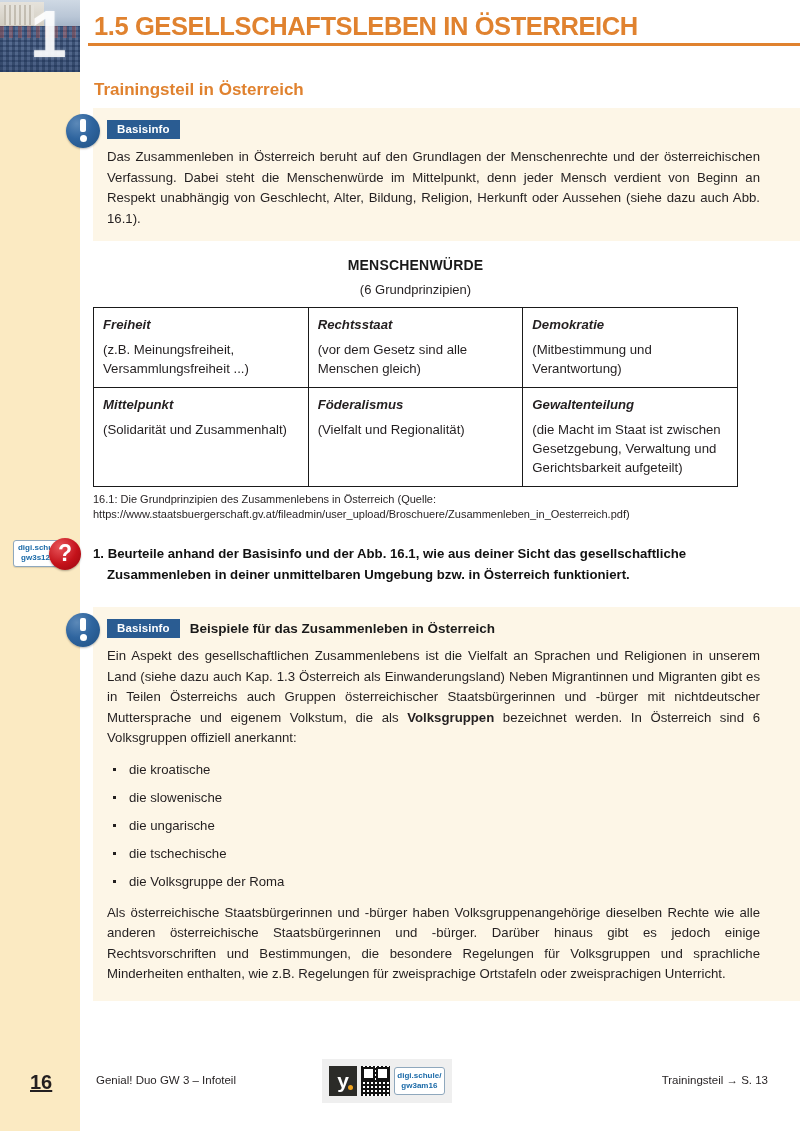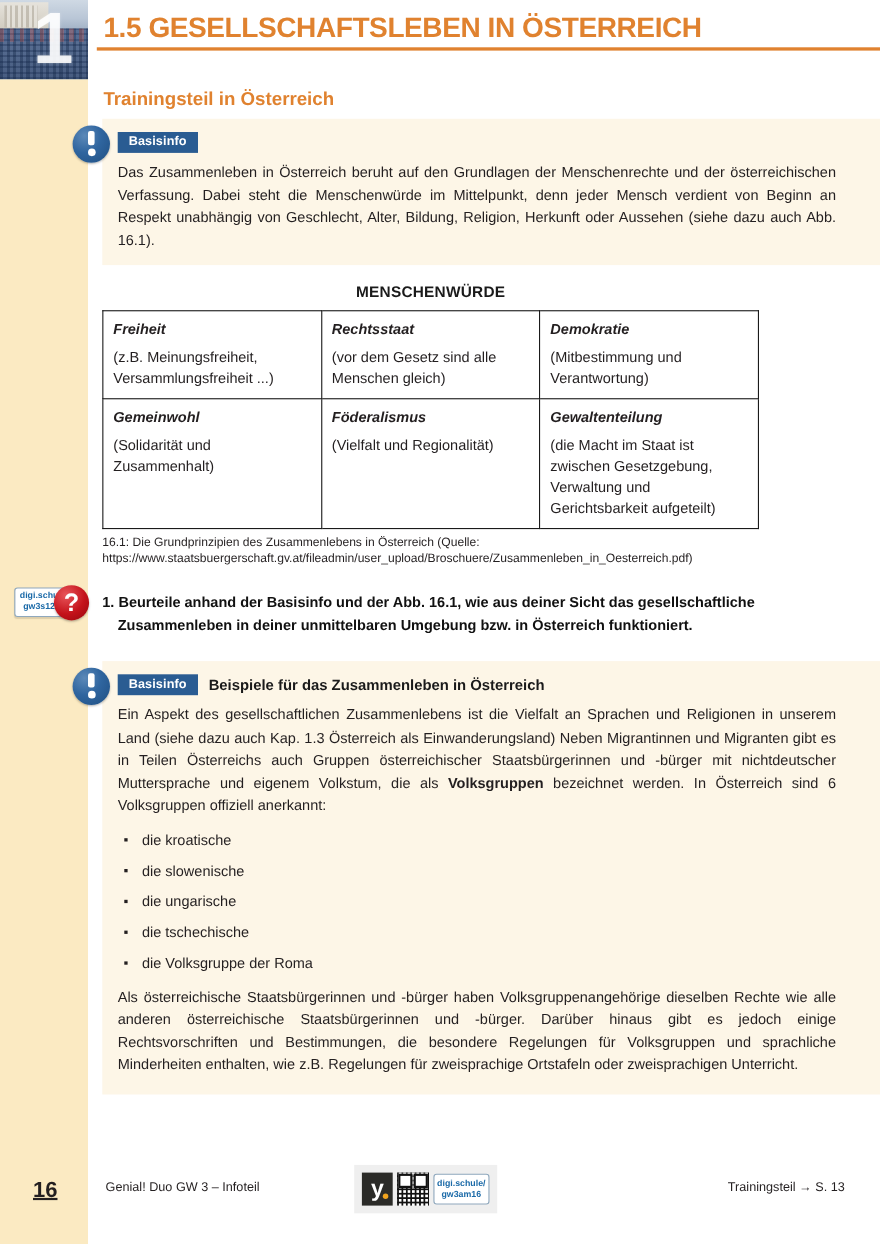--- a/index.html
+++ b/index.html
@@ -219,21 +219,21 @@
     left: 6px;
     top: 8px;
     width: 3px;
     height: 3px;
     background: #231f20;
   }
 
   
   .figure {
     margin: 16px 0 0 13px;
-    width: 597px;
+    width: 645px;
   }
   .fig-title {
     text-align: center;
     font-size: 14px;
     font-weight: 700;
     margin: 0 0 9px 0;
     letter-spacing: .2px;
   }
   .fig-sub {
     text-align: center;
@@ -441,39 +441,40 @@
       <span class="dot"></span>
     </div>
     <div class="badge-row">
       <span class="basisinfo-badge">Basisinfo</span>
     </div>
     <p class="body-text">Das Zusammenleben in Österreich beruht auf den Grundlagen der Menschenrechte und der österreichischen Verfassung. Dabei steht die Menschenwürde im Mittelpunkt, denn jeder Mensch verdient von Beginn an Respekt unabhängig von Geschlecht, Alter, Bildung, Religion, Herkunft oder Aussehen (siehe dazu auch Abb. 16.1).</p>
   </div>
 
   <div class="figure">
     <p class="fig-title">MENSCHENWÜRDE</p>
+    <p class="fig-sub">(6 Grundprinzipien)</p>
     <table class="principles">
       <tbody>
         <tr>
           <td>
             <span class="cell-head">Freiheit</span>
             <span>(z.B. Meinungsfreiheit, Versammlungsfreiheit ...)</span>
           </td>
           <td>
             <span class="cell-head">Rechtsstaat</span>
             <span>(vor dem Gesetz sind alle Menschen gleich)</span>
           </td>
           <td>
             <span class="cell-head">Demokratie</span>
             <span>(Mitbestimmung und Verantwortung)</span>
           </td>
         </tr>
         <tr>
           <td>
-            <span class="cell-head">Gemeinwohl</span>
+            <span class="cell-head">Mittelpunkt</span>
             <span>(Solidarität und Zusammenhalt)</span>
           </td>
           <td>
             <span class="cell-head">Föderalismus</span>
             <span>(Vielfalt und Regionalität)</span>
           </td>
           <td>
             <span class="cell-head">Gewaltenteilung</span>
             <span>(die Macht im Staat ist zwischen Gesetzgebung, Verwaltung und Gerichtsbarkeit aufgeteilt)</span>
           </td>

